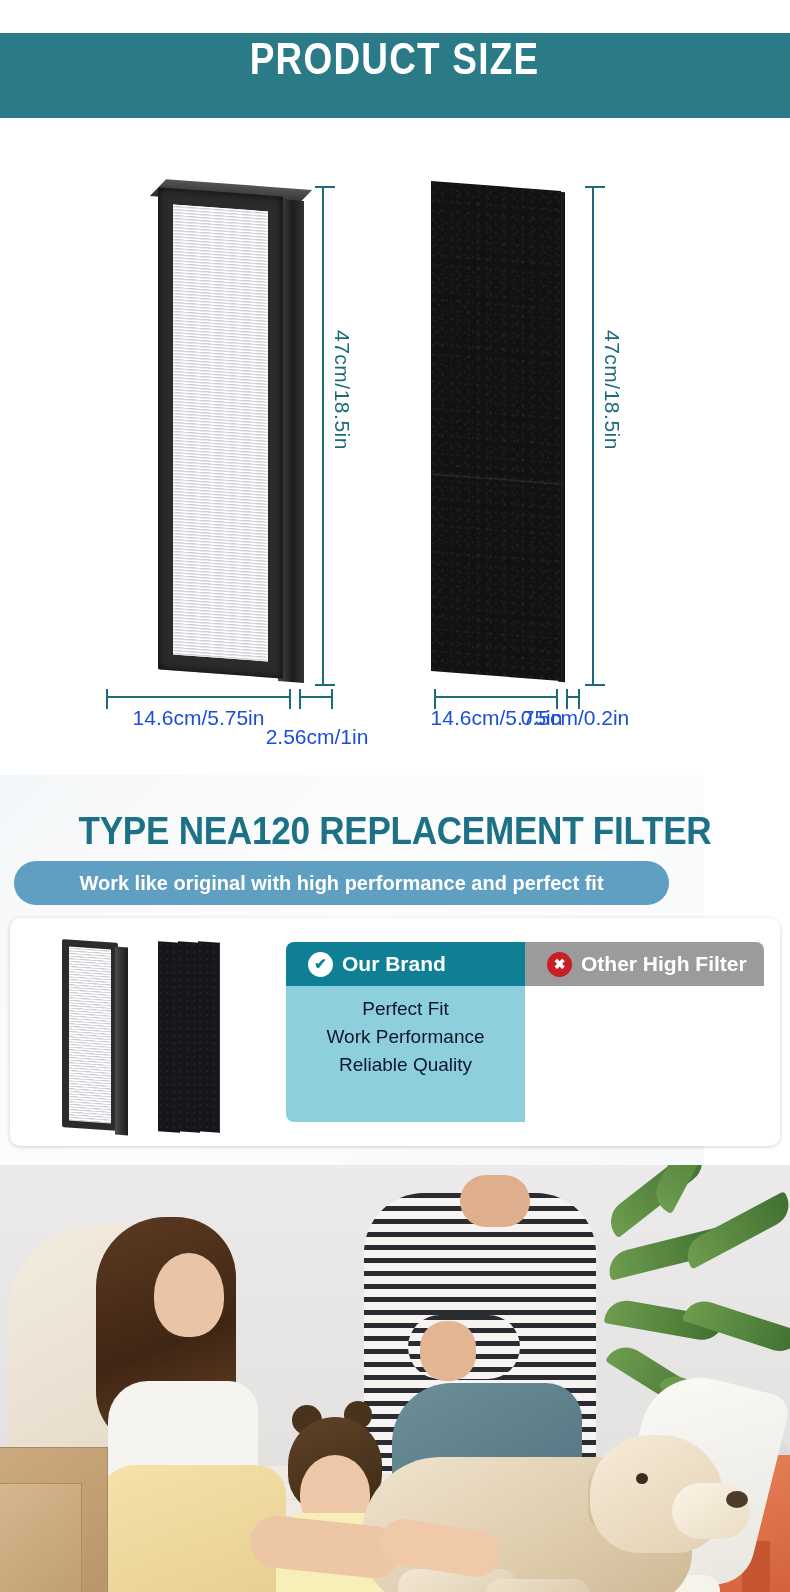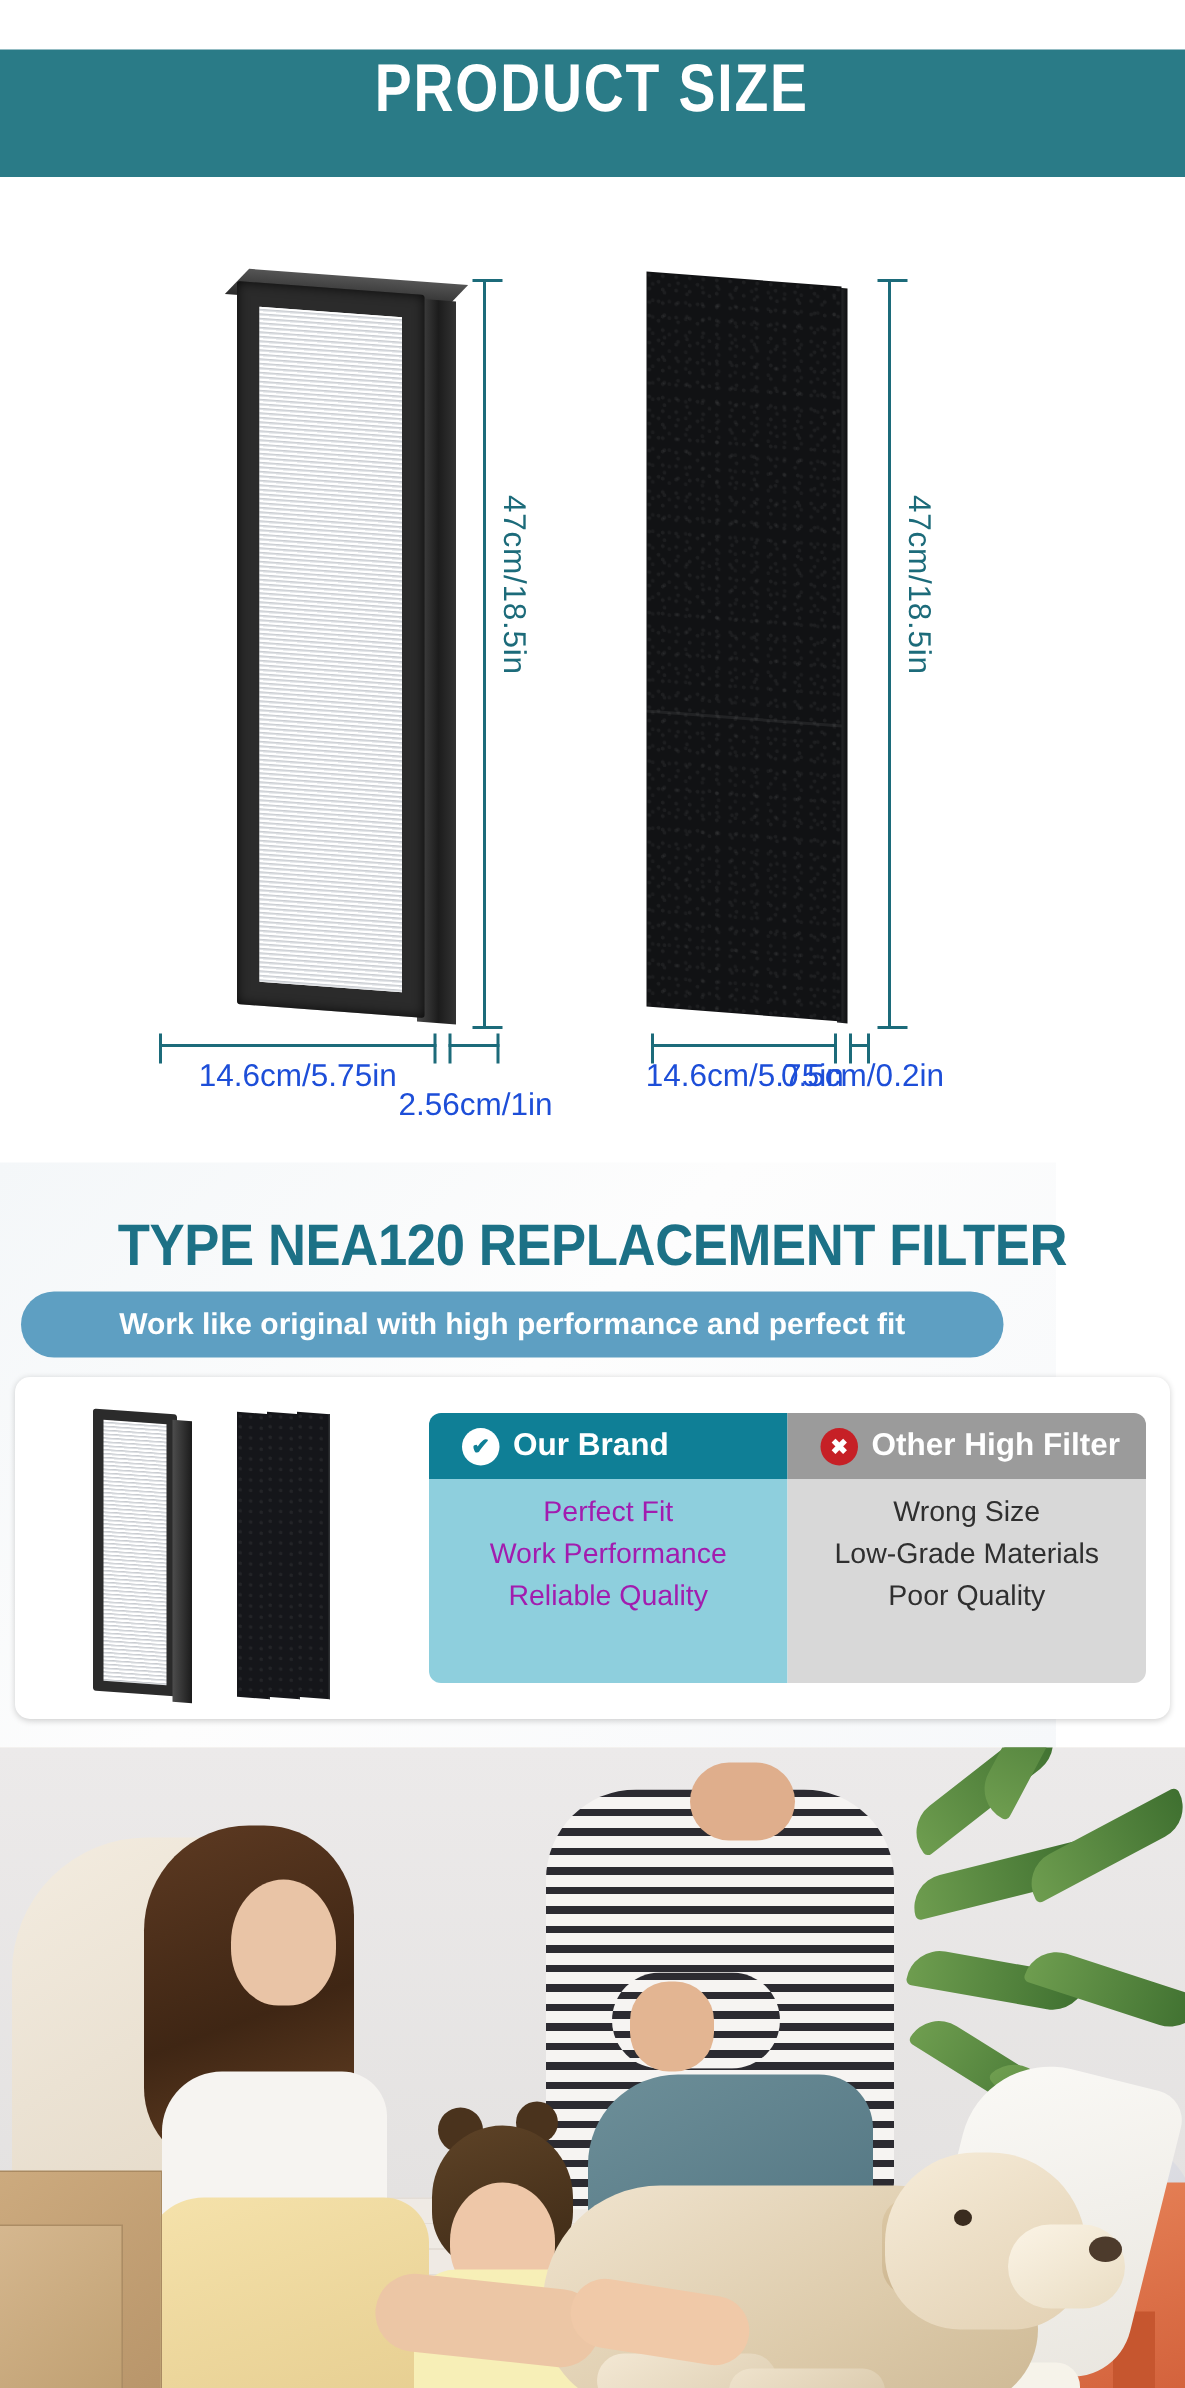--- a/index.html
+++ b/index.html
@@ -179,21 +179,21 @@
     color:#ffffff; font-size:21px; font-weight:bold; white-space:nowrap;
   }
   .ours .cmp-head  { background:#0f7f96; border-radius:8px 0 0 0; }
   .other .cmp-head { background:#9b9b9b; border-radius:0 8px 0 0; }
   .cmp-body {
     height:136px; padding-top:12px;
     display:flex; flex-direction:column; align-items:center; gap:6px;
   }
   .ours .cmp-body  { background:#8ecfdd; border-radius:0 0 0 8px; }
   .other .cmp-body { background:#d8d8d8; border-radius:0 0 8px 0; }
-  .ours .cmp-item  { color:#a21caf; font-size:19px; }
+  .ours .cmp-item  { color:#0f172a; font-size:19px; }
   .other .cmp-item { color:#2f2f2f; font-size:19px; }
 
   .badge { width:25px; height:25px; border-radius:50%; flex:none;
            display:flex; align-items:center; justify-content:center;
            font-size:15px; font-weight:bold; }
   .badge.ok { background:#ffffff; color:#0f7f96; }
   .badge.no { background:#c62026; color:#ffffff; font-size:14px; }
 
   
   #photo-section {
@@ -351,25 +351,20 @@
           <div class="cmp-item">Work Performance</div>
           <div class="cmp-item">Reliable Quality</div>
         </div>
       </div>
 
       <div class="cmp-col other">
         <div class="cmp-head">
           <span class="badge no">✖</span>
           <span>Other High Filter</span>
         </div>
-        <div class="cmp-body">
-          <div class="cmp-item">Wrong Size</div>
-          <div class="cmp-item">Low-Grade Materials</div>
-          <div class="cmp-item">Poor Quality</div>
-        </div>
       </div>
 
     </div>
   </div>
 </div>
 
 <div id="photo-section">
   <div class="ph wall"></div>
   <div class="ph floor"></div>
   <div class="ph chair-l"></div>

